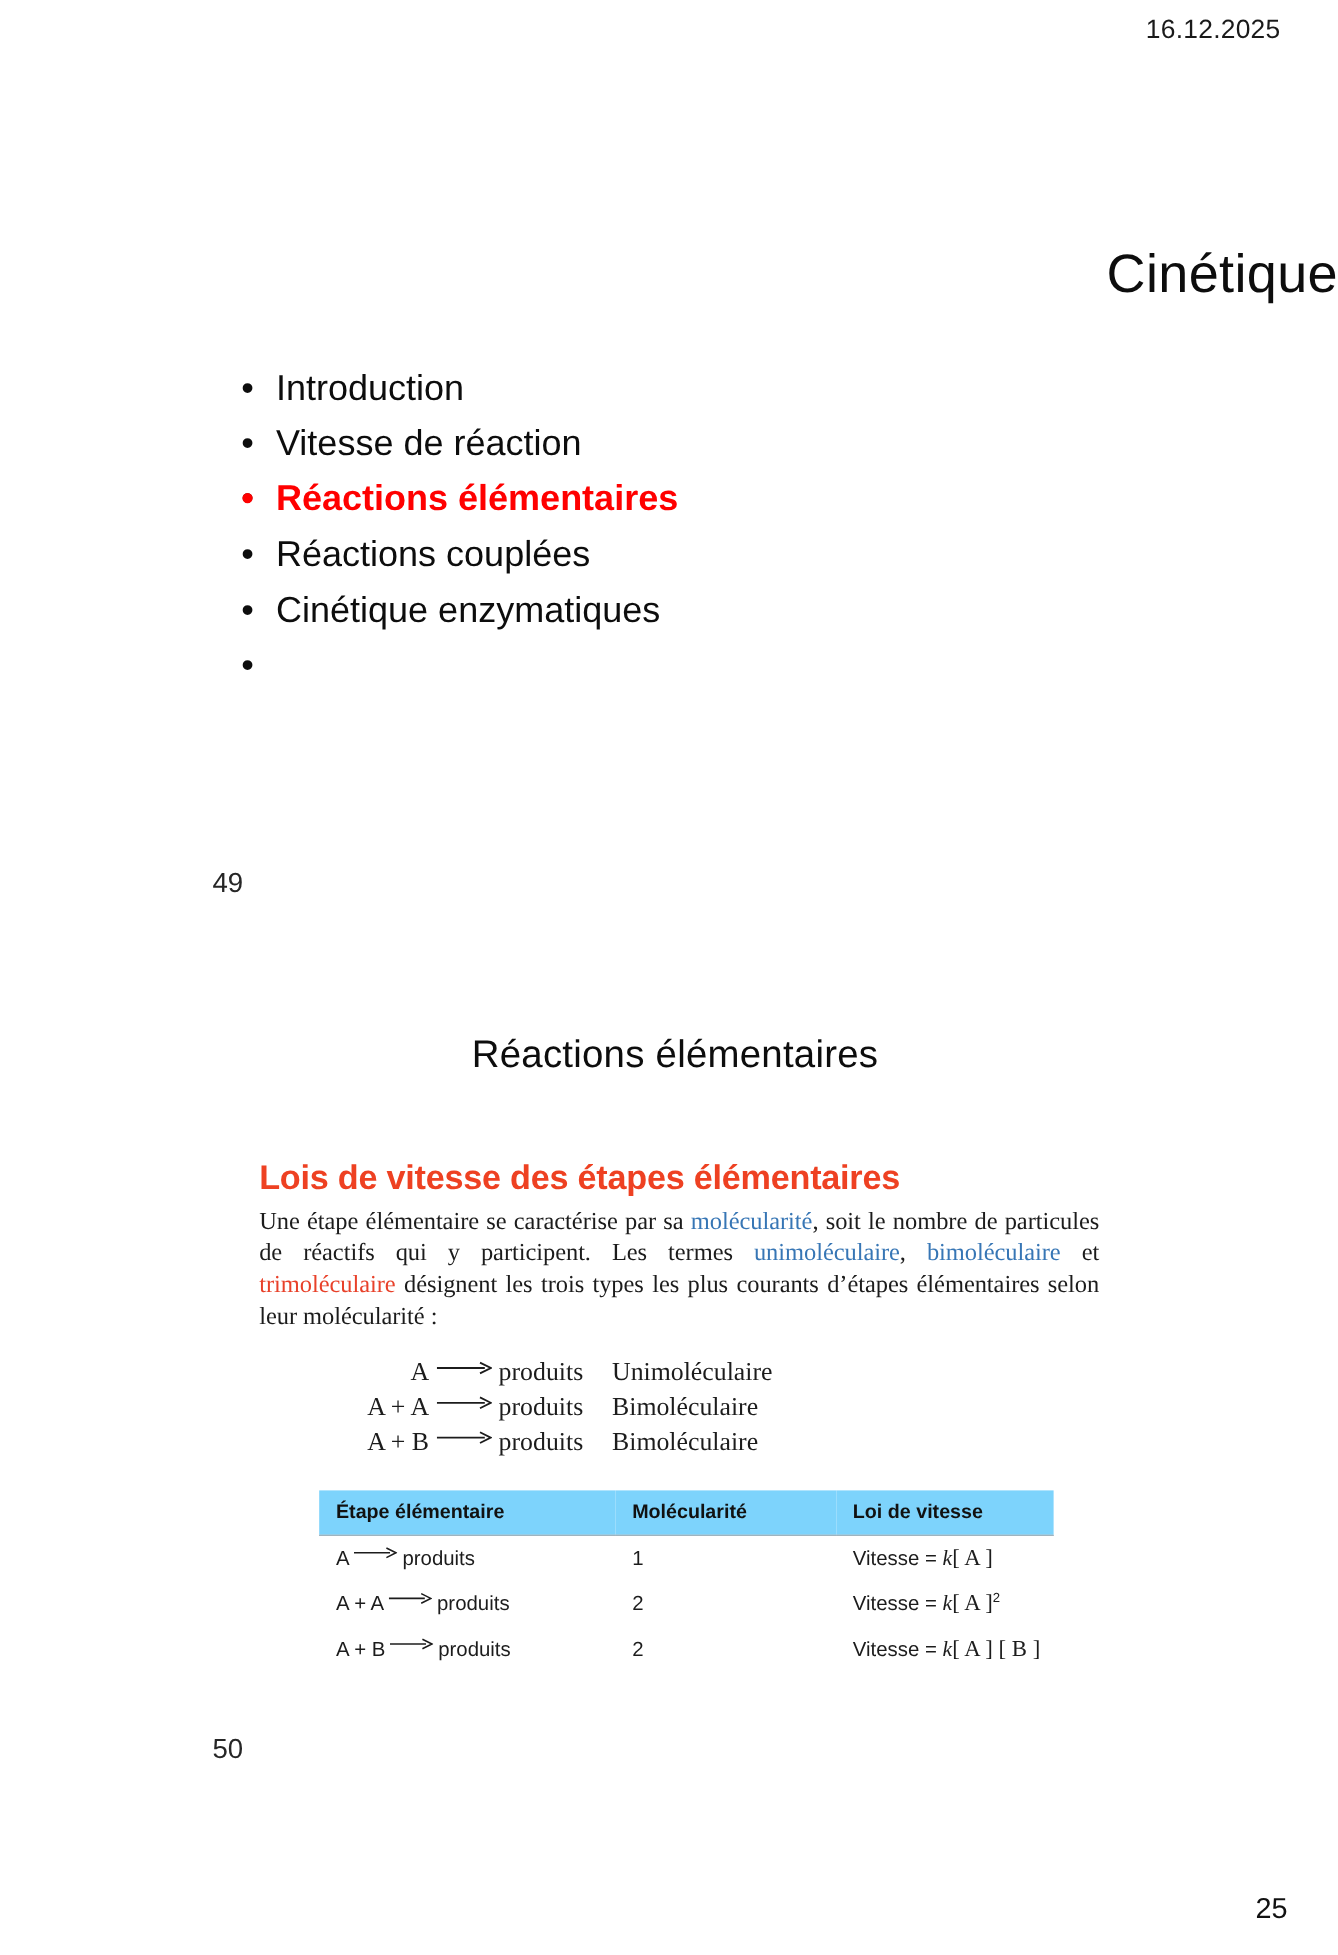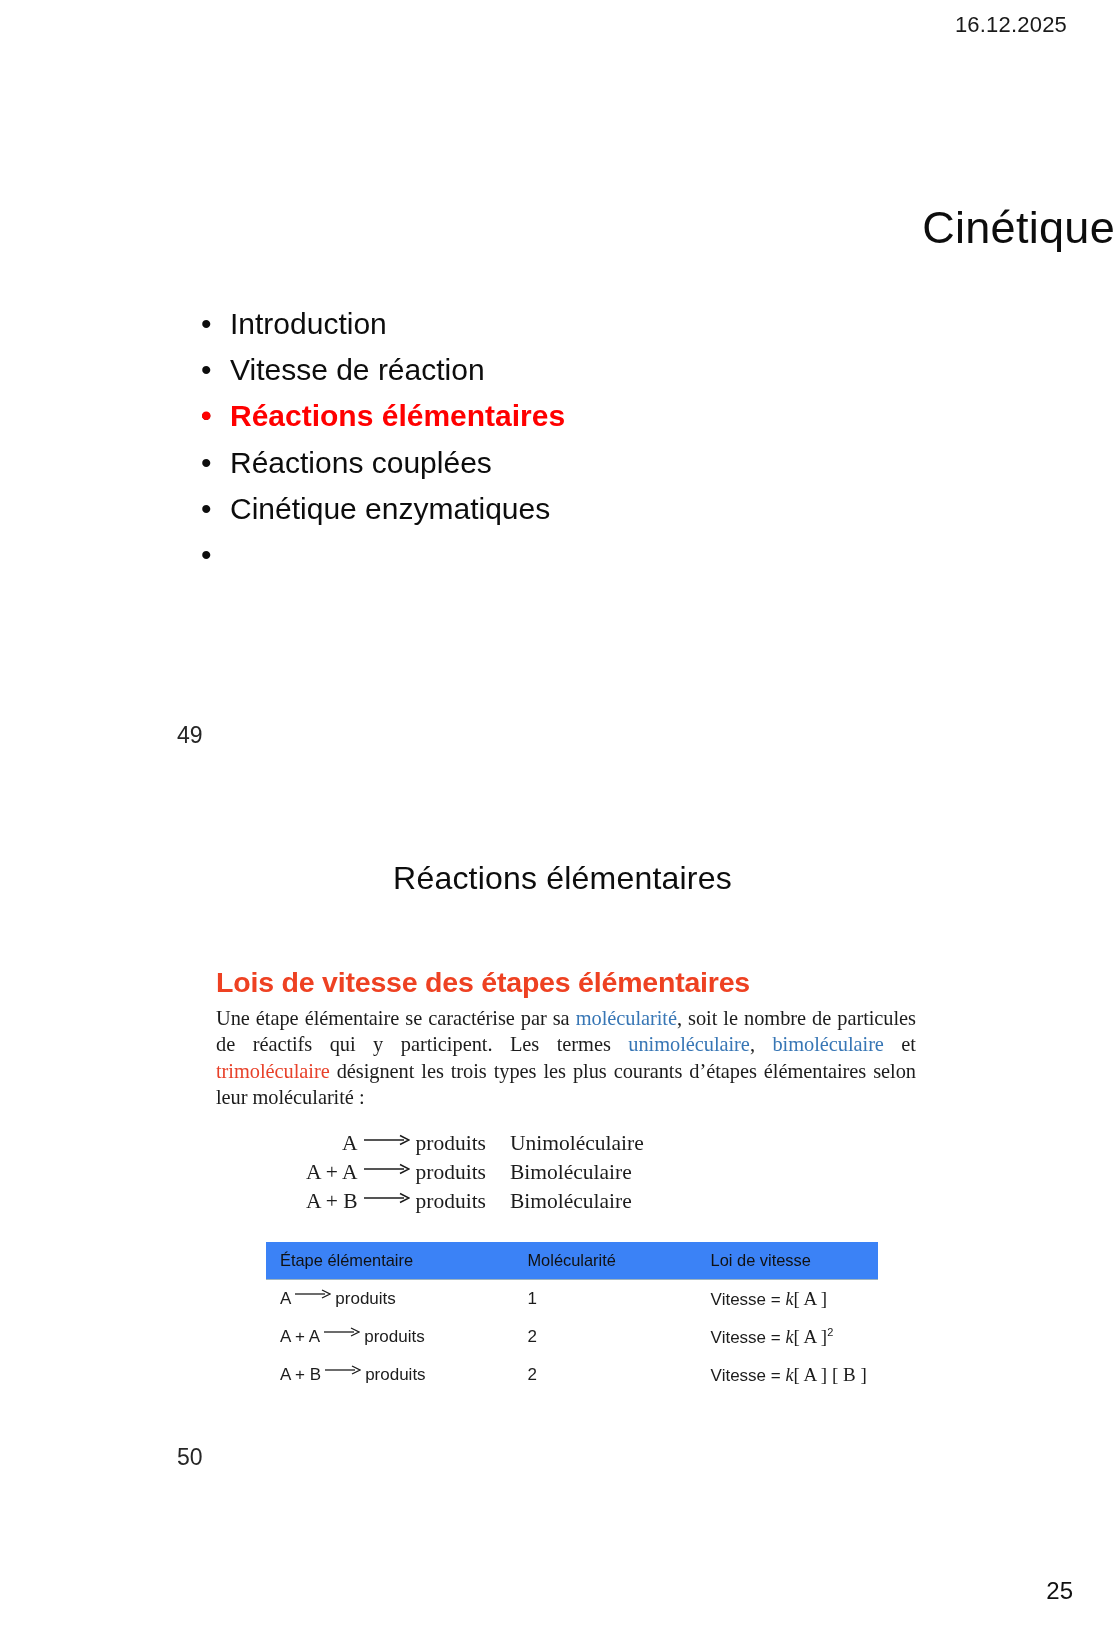--- a/index.html
+++ b/index.html
@@ -93,22 +93,22 @@
   .arrow{display:inline-block;position:relative;width:46px;height:10px;vertical-align:1px;margin:0 6px;}
   .arrow svg{position:absolute;left:0;top:-7px;}
 
   
   .fig-table{
     margin-top:26px;margin-left:50px;
     width:612px;border-collapse:collapse;
     font-family:"Liberation Sans", sans-serif;
   }
   .fig-table th{
-    background:#3b82f6;
-    font-size:16.4px;font-weight:normal;color:#111;
+    background:#7dd3fc;
+    font-size:16.4px;font-weight:bold;color:#111;
     text-align:left;padding:9px 0 9px 14px;
     border-bottom:1.6px solid #9fb4bf;
   }
   .fig-table td{
     font-size:17px;color:#1c1c1c;padding:8px 0 8px 14px;
     vertical-align:middle;white-space:nowrap;
   }
   .fig-table th.c1,.fig-table td.c1{width:254px;}
   .fig-table th.c2,.fig-table td.c2{width:188px;}
   .fig-table th.c3,.fig-table td.c3{width:170px;}

